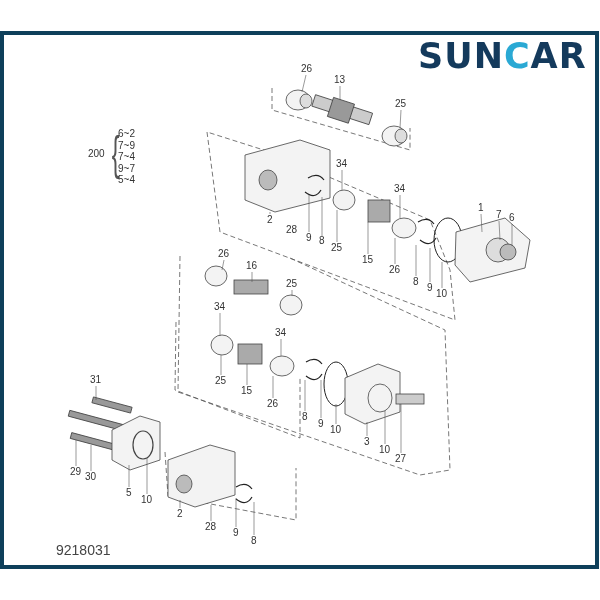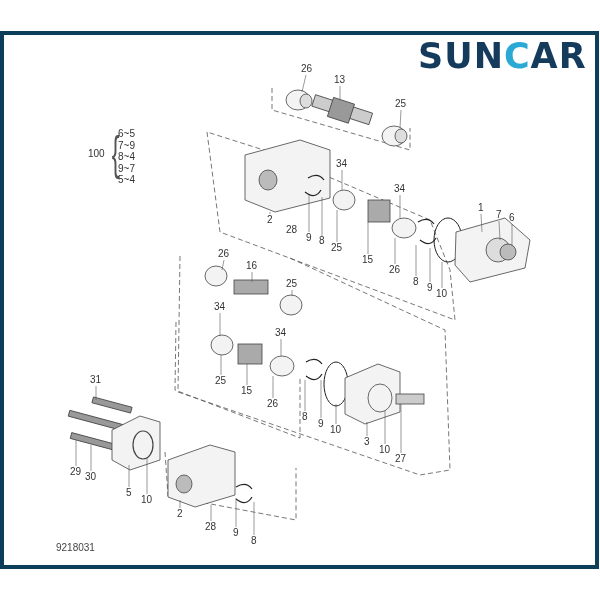--- a/index.html
+++ b/index.html
@@ -2,40 +2,40 @@
 <html><head>
 <meta charset="utf-8">
 <style>
   html, body { margin: 0; padding: 0; background: #ffffff; }
   body { width: 600px; height: 600px; position: relative; overflow: hidden; font-family: "Liberation Sans", sans-serif; }
   .frame { position: absolute; left: 0; top: 31px; width: 591px; height: 530px; border: 4px solid #0e3f5a; background: #fff; }
   .logo { position: absolute; left: 418px; top: 36px; font-family: "DejaVu Sans", sans-serif; font-weight: bold; font-size: 35px; letter-spacing: 1px; color: #143a5c; line-height: 40px; }
   .logo .c { color: #2aa9d4; }
   svg.diagram { position: absolute; left: 0; top: 0; width: 600px; height: 600px; }
   .lbl { font-family: "Liberation Sans", sans-serif; font-size: 10px; fill: #333; }
-  .part-code { position: absolute; left: 56px; top: 542px; font-size: 10px; color: #444; font-family: "Liberation Sans", sans-serif; }
+  .part-code { position: absolute; left: 56px; top: 542px; font-size: 14px; color: #444; font-family: "Liberation Sans", sans-serif; }
   .legend { position: absolute; left: 88px; top: 128px; font-size: 10px; color: #333; font-family: "Liberation Sans", sans-serif; }
   .legend .key { position: absolute; left: 0; top: 20px; }
   .legend .brace { position: absolute; left: 20px; top: 2px; font-size: 46px; line-height: 46px; color: #555; font-weight: 100; transform: scaleX(0.5); }
   .legend .items { position: absolute; left: 30px; top: 0; line-height: 11.5px; }
 </style>
 </head>
 <body>
 
 <div class="frame"></div>
 
 <div class="logo"><span>SUN</span><span class="c">C</span><span>AR</span></div>
 
 <div class="legend">
-  <span class="key">100</span>
+  <span class="key">200</span>
   <span class="brace">{</span>
   <div class="items">
-    <div>6~5</div>
+    <div>6~2</div>
     <div>7~9</div>
-    <div>8~4</div>
+    <div>7~4</div>
     <div>9~7</div>
     <div>5~4</div>
   </div>
 </div>
 
 <svg class="diagram" viewBox="0 0 600 600" xmlns="http://www.w3.org/2000/svg">
   <g fill="none" stroke="#555" stroke-width="0.8" stroke-dasharray="5,3">
 
     <polyline points="272,88 272,110 410,150 410,128"></polyline>
 

